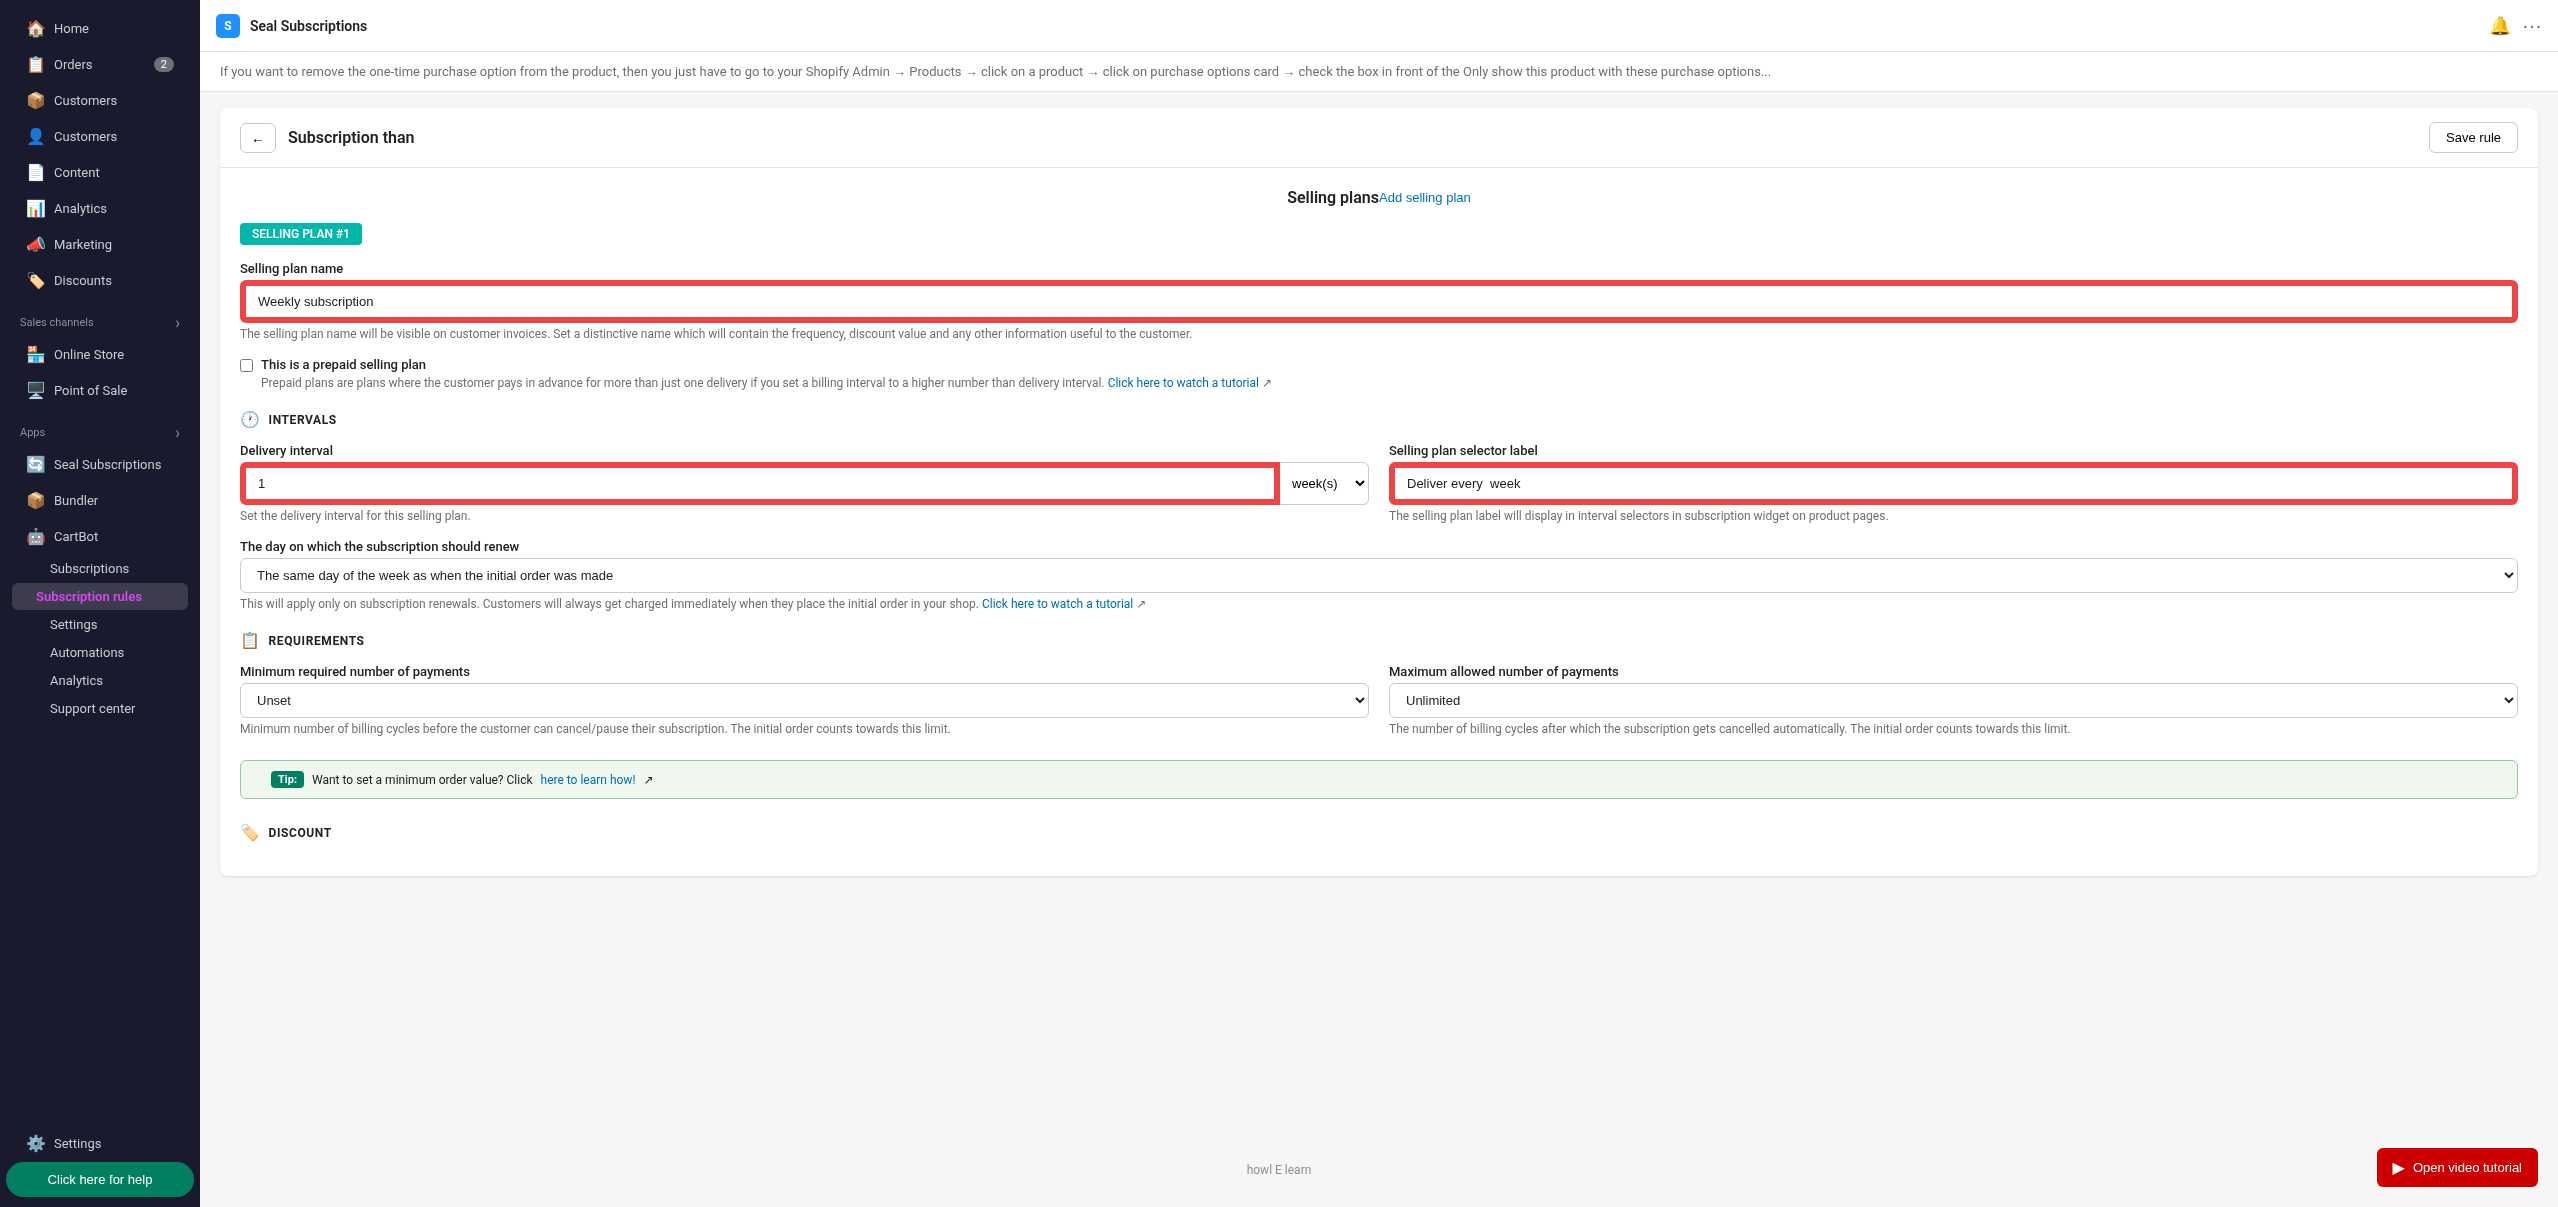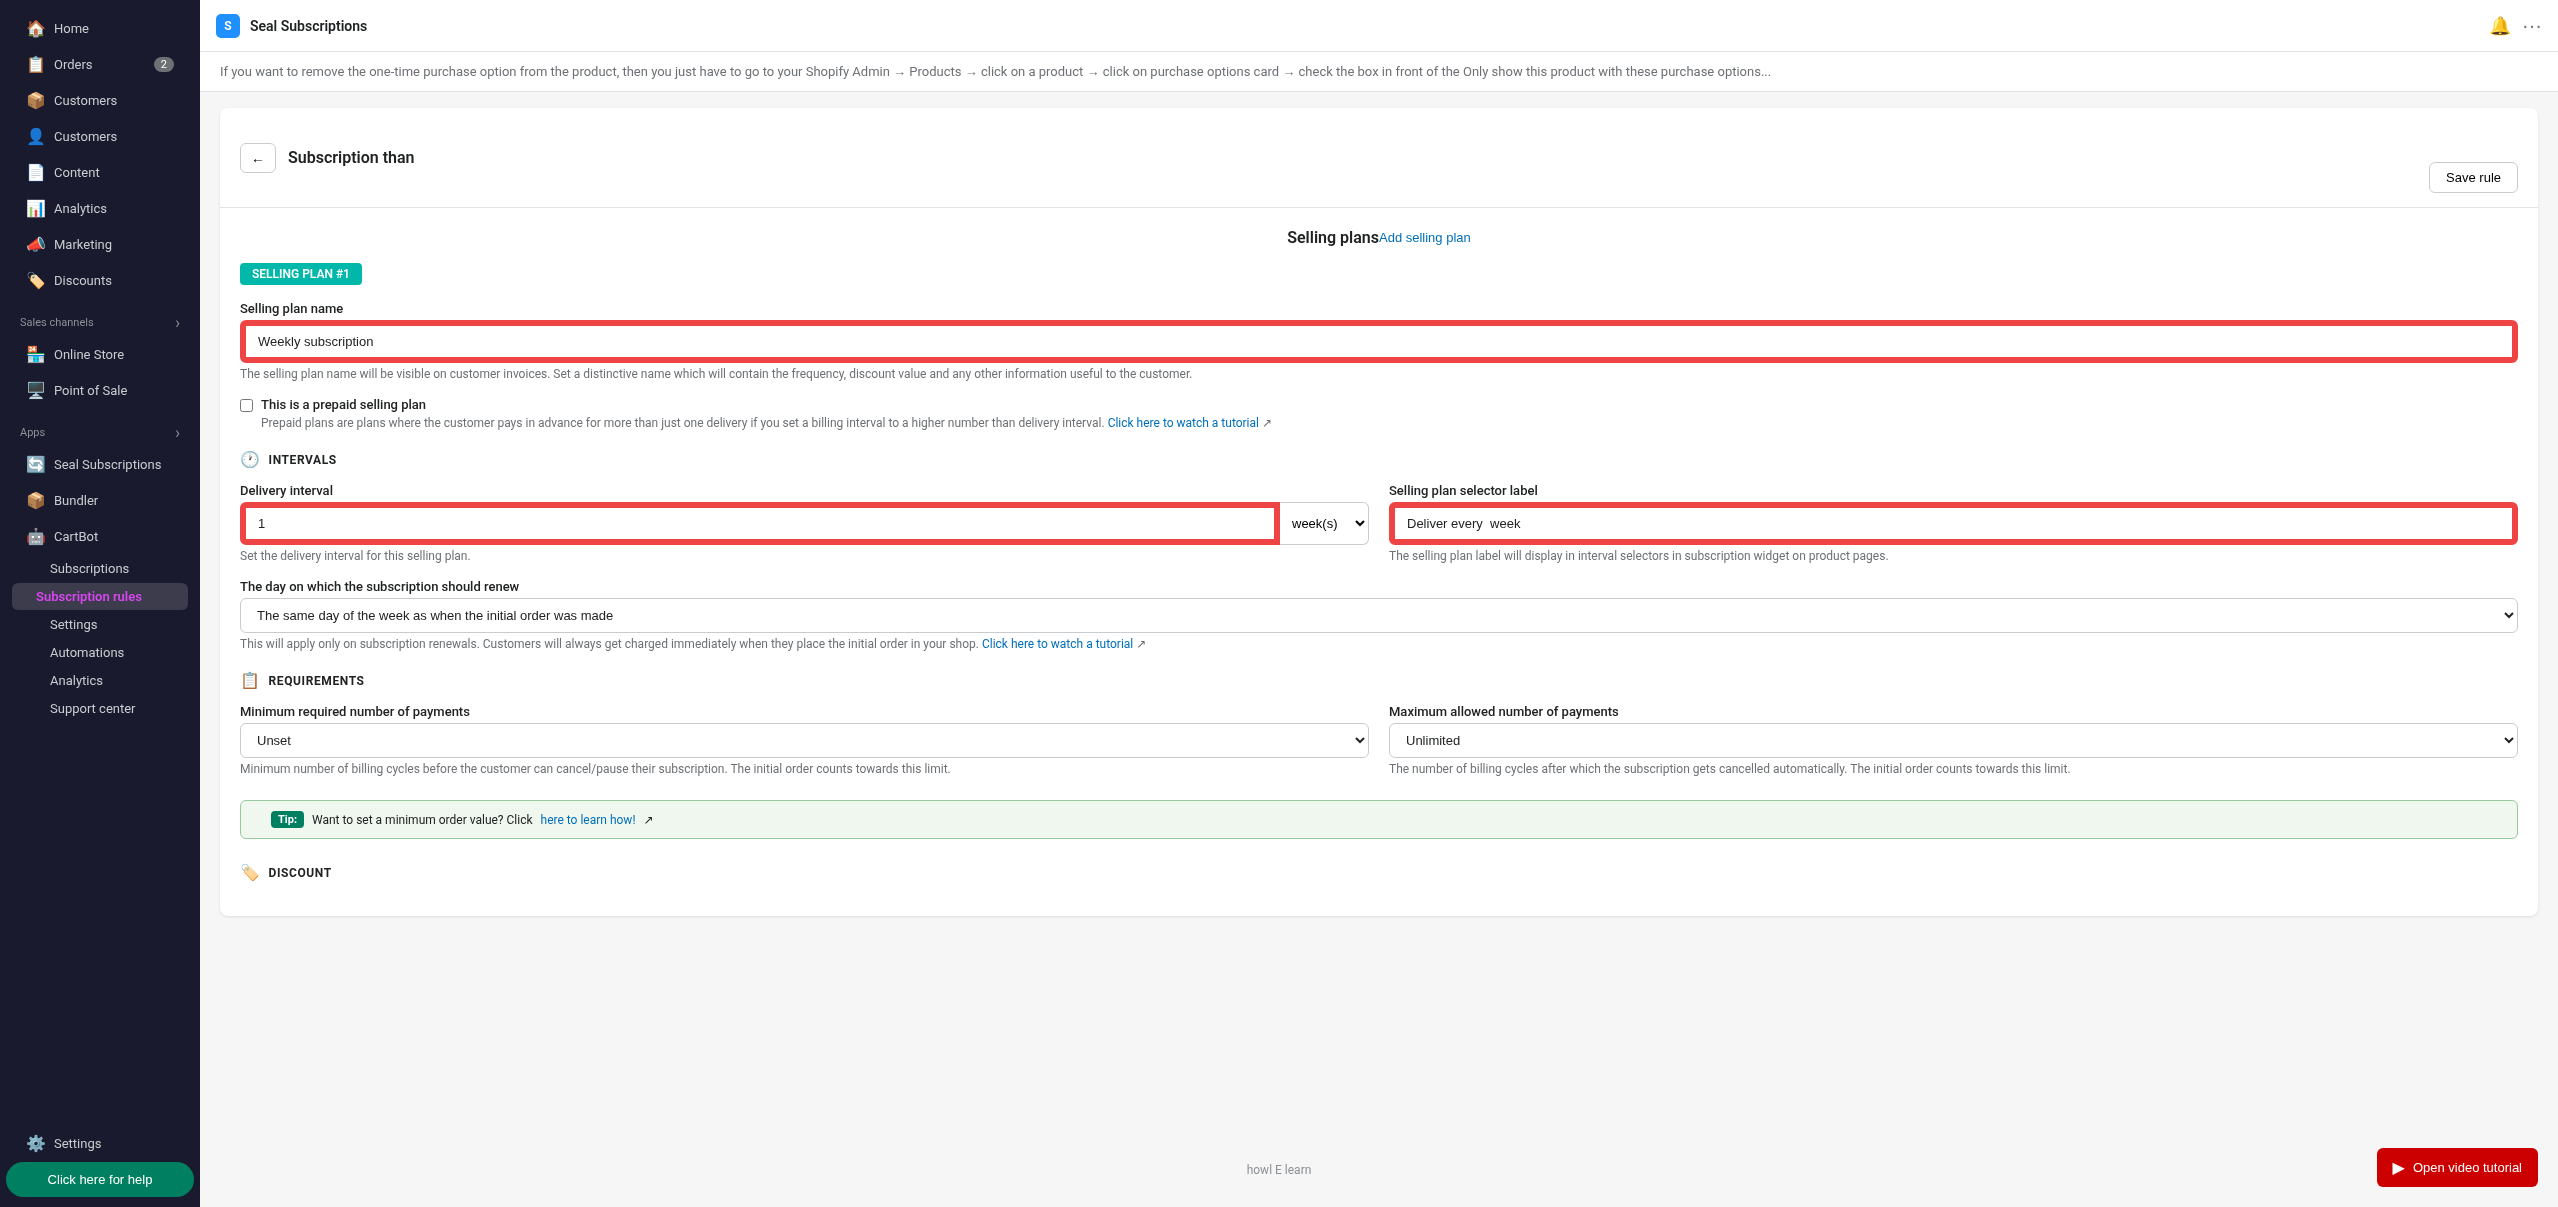--- a/index.html
+++ b/index.html
@@ -148,21 +148,21 @@
       font-size: 16px;
       font-weight: 600;
       flex: 1;
     }
     .btn-back {
       background: none; border: 1px solid #c9cccf; border-radius: 6px;
       padding: 6px 10px; cursor: pointer; font-size: 14px;
     }
     .btn-save-rule {
       background: #fff; border: 1px solid #c9cccf; border-radius: 6px;
-      padding: 7px 16px; cursor: pointer; font-size: 13px; font-weight: 500; margin-top: 40px;
+      padding: 7px 16px; cursor: pointer; font-size: 13px; font-weight: 500;
     }
 
     .rule-card-body { padding: 20px; }
 
     .section-title {
       font-size: 16px; font-weight: 600; margin-bottom: 16px;
       display: flex; align-items: center; justify-content: center;
     }
     .btn-add-plan {
       background: none; border: none; color: #006fbb; cursor: pointer; font-size: 13px;

